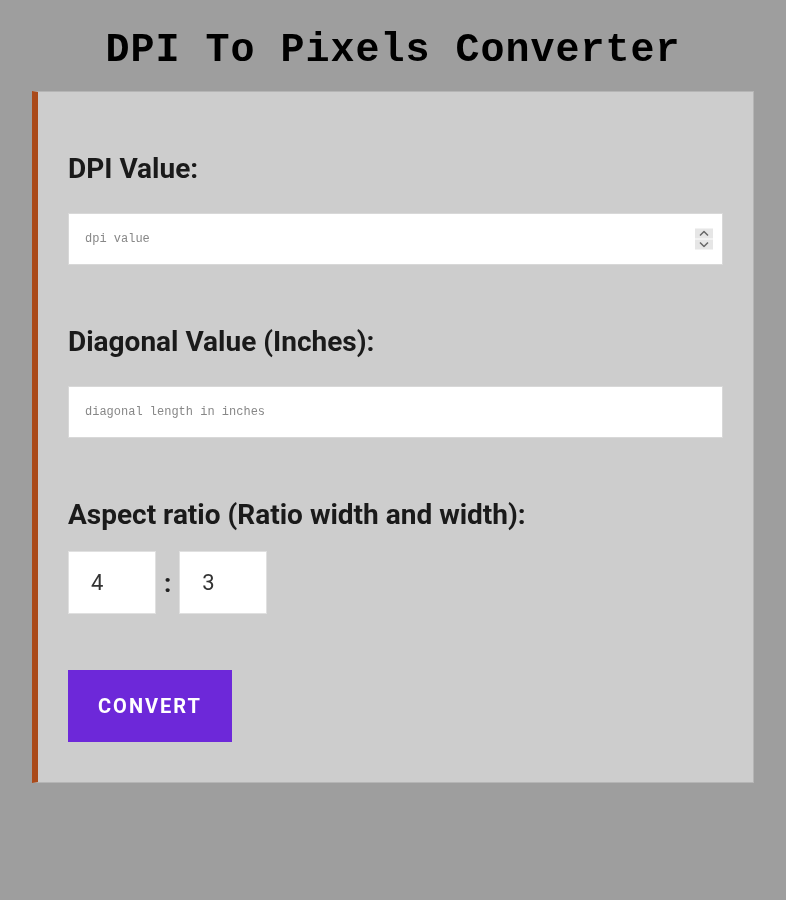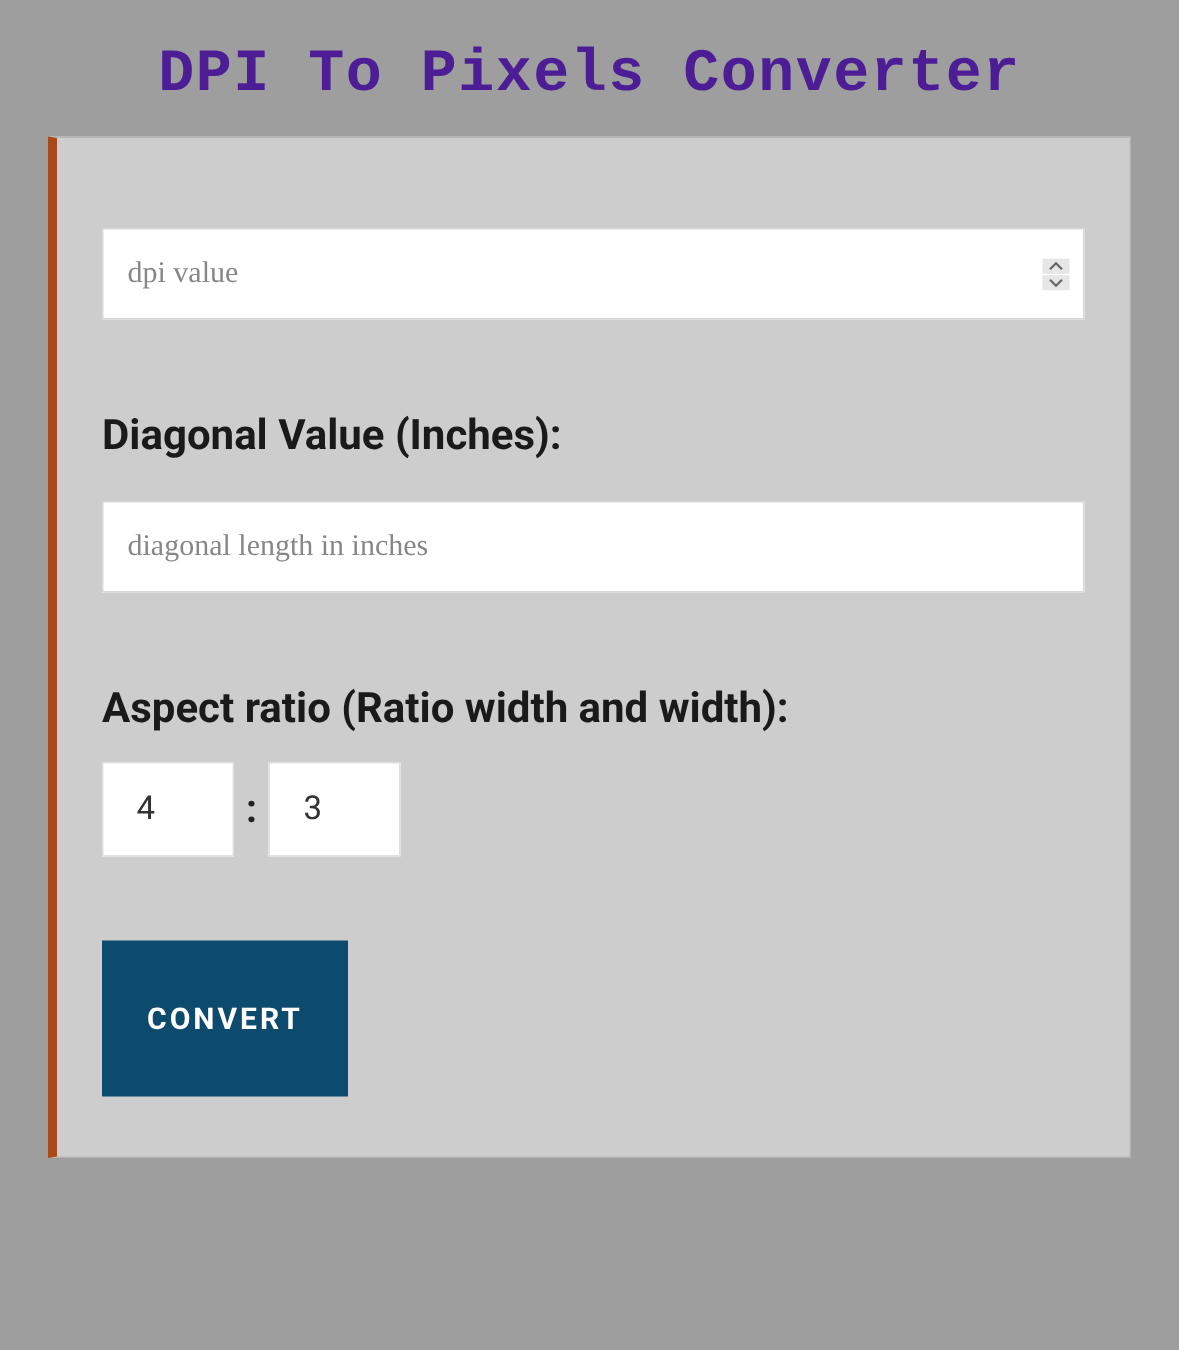--- a/index.html
+++ b/index.html
@@ -10,21 +10,21 @@
     body {
       background: #9e9e9e;
       font-family: -apple-system, BlinkMacSystemFont, "Segoe UI", Roboto, Helvetica, Arial, sans-serif;
       width: 786px;
       height: 900px;
       overflow: hidden;
     }
     .page-title {
       font-family: "Courier New", Courier, monospace;
       font-weight: bold;
-      color: #4c1d95;
+      color: #000000;
       font-size: 40px;
       text-align: center;
       padding: 28px 20px 18px 20px;
       letter-spacing: 1px;
     }
     .form-card {
       background: #cdcdcd;
       border: 1px solid #b5b5b5;
       border-left: 6px solid #aa4a1a;
       margin: 0 32px 0 32px;
@@ -38,25 +38,25 @@
       font-weight: 700;
       color: #1a1a1a;
       display: block;
       margin-bottom: 28px;
     }
     .text-input,
     .number-input {
       width: 100%;
       background: #ffffff;
       border: 1px solid #d8d8d8;
-      font-size: 20px;
+      font-size: 12px;
       color: #333;
       padding: 18px 16px;
       outline: none;
-      font-family: Liberation Serif, serif;
+      font-family: Liberation Mono, monospace;
     }
     .text-input::placeholder,
     .number-input::placeholder {
       color: #878787;
     }
     .number-input {
       appearance: textfield;
     }
     .dpi-input-wrap {
       position: relative;
@@ -105,39 +105,40 @@
       font-weight: 700;
       color: #222;
     }
     .aspect-group {
       margin-bottom: 56px;
     }
     .aspect-group .form-label {
       margin-bottom: 20px;
     }
     .convert-btn {
-      background: #0c4a6e;
+      background: #6d28d9;
       color: #ffffff;
       border: none;
       font-size: 20px;
       font-weight: 700;
       letter-spacing: 2px;
-      padding: 40px 30px;
+      padding: 24px 30px;
       cursor: pointer;
       font-family: inherit;
     }
   </style>
 </head>
 <body>
 
 <h1 class="page-title">DPI To Pixels Converter</h1>
 
 <div class="form-card">
 
   <div class="form-group">
+    <label class="form-label">DPI Value:</label>
     <div class="dpi-input-wrap">
       <input type="text" class="number-input" placeholder="dpi value" value="" style="">
       <div class="stepper">
         <div class="stepper-btn">
           <svg width="10" height="6" viewBox="0 0 10 6">
               <path d="M1 5 L5 1 L9 5" fill="none" stroke="#666" stroke-width="1.5"></path>
             </svg>
         </div>
         <div class="stepper-btn">
           <svg width="10" height="6" viewBox="0 0 10 6">

